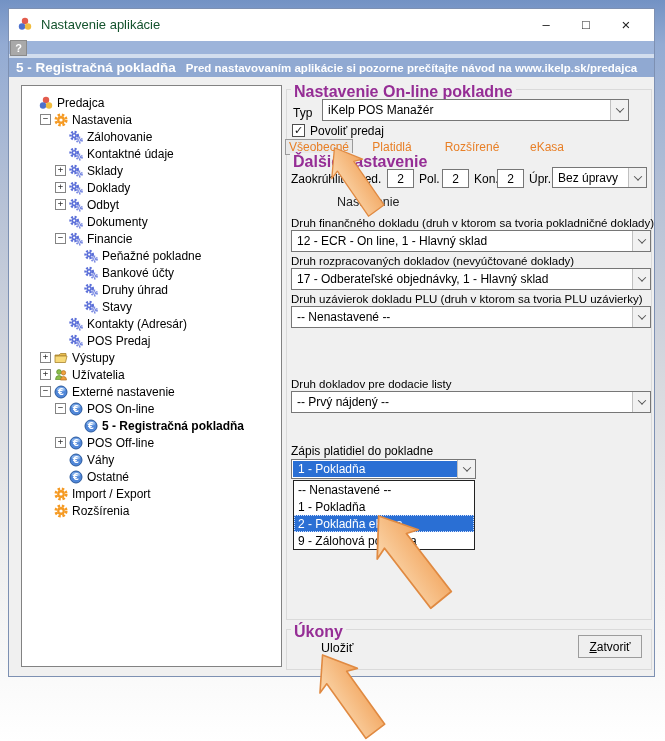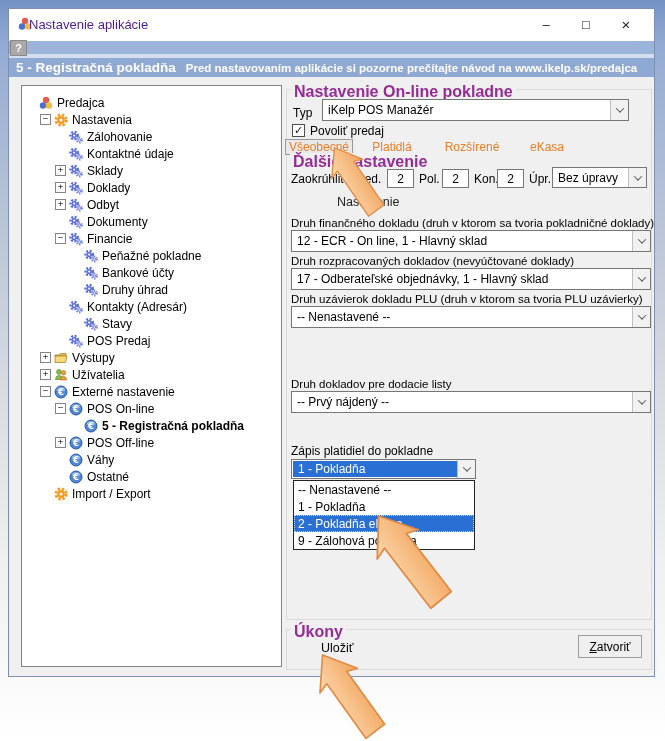--- a/index.html
+++ b/index.html
@@ -4,21 +4,21 @@
 <style>
   html,body{margin:0;padding:0;}
   body{font-family:"Liberation Sans","DejaVu Sans",sans-serif;}
   #stage{position:relative;width:665px;height:741px;overflow:hidden;
     background:linear-gradient(180deg,#7392c4 0%,#93abd3 6%,#b7c2d6 28%,#d8dadf 52%,#efefef 75%,#ffffff 100%);}
   
   #dialog{position:absolute;left:8px;top:8px;width:647px;height:669px;background:#f0f0f0;
     border:1px solid #7d90b2;box-sizing:border-box;}
   .titlebar{position:absolute;left:0;top:0;width:100%;height:32px;background:#ffffff;}
   .title-icon{position:absolute;left:9px;top:8px;width:16px;height:16px;}
-  .title-text{position:absolute;left:20px;top:8px;font-size:13px;color:#4c1d95;}
+  .title-text{position:absolute;left:32px;top:8px;font-size:13px;color:#14532d;}
   .capbtn{position:absolute;top:0;width:40px;height:30px;display:flex;align-items:center;justify-content:center;
     font-size:13px;color:#222;}
   #btn-min{left:517px;} #btn-max{left:557px;} #btn-close{left:597px;font-size:15px;}
   .bluestrip{position:absolute;left:0;top:32px;width:100%;height:13px;background:#9db4da;}
   .gapstrip{position:absolute;left:0;top:45px;width:100%;height:4px;background:#d3deee;}
   .helpbtn{position:absolute;left:1px;top:31px;width:17px;height:16px;background:#a9a9a9;border:1px solid #8a8a8a;
     box-sizing:border-box;color:#fff;font-weight:bold;font-size:11px;display:flex;align-items:center;justify-content:center;}
   .headerbar{position:absolute;left:0;top:49px;width:100%;height:19px;background:#90a9d2;display:flex;align-items:center;white-space:nowrap;overflow:hidden;}
   .headerbar .h-title{font-size:13.5px;font-weight:bold;color:#fff;margin-left:7px;}
   .headerbar .h-notice{font-size:11.5px;font-weight:bold;color:#fff;margin-left:10px;}
@@ -257,47 +257,47 @@
               <circle cx="4.8" cy="5.2" r="3.4" fill="none" stroke="#5b6fd8" stroke-width="2.2" stroke-dasharray="1.8 1.4"></circle>
               <circle cx="4.8" cy="5.2" r="2.5" fill="#5b6fd8"></circle>
               <circle cx="4.8" cy="5.2" r="1" fill="#fff"></circle>
               <circle cx="9.6" cy="9.3" r="2.4" fill="none" stroke="#7a8ae2" stroke-width="1.8" stroke-dasharray="1.4 1.2"></circle>
               <circle cx="9.6" cy="9.3" r="1.7" fill="#7a8ae2"></circle>
               <circle cx="9.6" cy="9.3" r=".7" fill="#fff"></circle>
             </svg>
           </span>
           <span class="tlabel">Druhy úhrad</span>
         </div>
+        <div class="trow" style="padding-left: 47px;">
+          <span class="slot"></span>
+          <span class="ticon">
+            <svg width="14" height="14" viewBox="0 0 13 13">
+              <circle cx="4.8" cy="5.2" r="3.4" fill="none" stroke="#5b6fd8" stroke-width="2.2" stroke-dasharray="1.8 1.4"></circle>
+              <circle cx="4.8" cy="5.2" r="2.5" fill="#5b6fd8"></circle>
+              <circle cx="4.8" cy="5.2" r="1" fill="#fff"></circle>
+              <circle cx="9.6" cy="9.3" r="2.4" fill="none" stroke="#7a8ae2" stroke-width="1.8" stroke-dasharray="1.4 1.2"></circle>
+              <circle cx="9.6" cy="9.3" r="1.7" fill="#7a8ae2"></circle>
+              <circle cx="9.6" cy="9.3" r=".7" fill="#fff"></circle>
+            </svg>
+          </span>
+          <span class="tlabel">Stavy</span>
+        </div>
         <div class="trow" style="padding-left: 32px;">
           <span class="slot"></span>
           <span class="ticon">
             <svg width="14" height="14" viewBox="0 0 13 13">
               <circle cx="4.8" cy="5.2" r="3.4" fill="none" stroke="#5b6fd8" stroke-width="2.2" stroke-dasharray="1.8 1.4"></circle>
               <circle cx="4.8" cy="5.2" r="2.5" fill="#5b6fd8"></circle>
               <circle cx="4.8" cy="5.2" r="1" fill="#fff"></circle>
               <circle cx="9.6" cy="9.3" r="2.4" fill="none" stroke="#7a8ae2" stroke-width="1.8" stroke-dasharray="1.4 1.2"></circle>
               <circle cx="9.6" cy="9.3" r="1.7" fill="#7a8ae2"></circle>
               <circle cx="9.6" cy="9.3" r=".7" fill="#fff"></circle>
             </svg>
           </span>
           <span class="tlabel">Kontakty (Adresár)</span>
-        </div>
-        <div class="trow" style="padding-left: 47px;">
-          <span class="slot"></span>
-          <span class="ticon">
-            <svg width="14" height="14" viewBox="0 0 13 13">
-              <circle cx="4.8" cy="5.2" r="3.4" fill="none" stroke="#5b6fd8" stroke-width="2.2" stroke-dasharray="1.8 1.4"></circle>
-              <circle cx="4.8" cy="5.2" r="2.5" fill="#5b6fd8"></circle>
-              <circle cx="4.8" cy="5.2" r="1" fill="#fff"></circle>
-              <circle cx="9.6" cy="9.3" r="2.4" fill="none" stroke="#7a8ae2" stroke-width="1.8" stroke-dasharray="1.4 1.2"></circle>
-              <circle cx="9.6" cy="9.3" r="1.7" fill="#7a8ae2"></circle>
-              <circle cx="9.6" cy="9.3" r=".7" fill="#fff"></circle>
-            </svg>
-          </span>
-          <span class="tlabel">Stavy</span>
         </div>
         <div class="trow" style="padding-left: 32px;">
           <span class="slot"></span>
           <span class="ticon">
             <svg width="14" height="14" viewBox="0 0 13 13">
               <circle cx="4.8" cy="5.2" r="3.4" fill="none" stroke="#5b6fd8" stroke-width="2.2" stroke-dasharray="1.8 1.4"></circle>
               <circle cx="4.8" cy="5.2" r="2.5" fill="#5b6fd8"></circle>
               <circle cx="4.8" cy="5.2" r="1" fill="#fff"></circle>
               <circle cx="9.6" cy="9.3" r="2.4" fill="none" stroke="#7a8ae2" stroke-width="1.8" stroke-dasharray="1.4 1.2"></circle>
               <circle cx="9.6" cy="9.3" r="1.7" fill="#7a8ae2"></circle>
@@ -407,20 +407,31 @@
         <div class="trow" style="padding-left: 17px;">
           <span class="slot"></span>
           <span class="ticon">
             <svg width="14" height="14" viewBox="0 0 13 13">
               <circle cx="6.5" cy="6.5" r="4.8" fill="none" stroke="#f59a23" stroke-width="2.6" stroke-dasharray="2.2 1.6"></circle>
               <circle cx="6.5" cy="6.5" r="3.6" fill="#f59a23"></circle>
               <circle cx="6.5" cy="6.5" r="1.5" fill="#fff"></circle>
             </svg>
           </span>
           <span class="tlabel">Import / Export</span>
+        </div>
+        <div class="trow" style="padding-left: 17px;">
+          <span class="slot"></span>
+          <span class="ticon">
+            <svg width="14" height="14" viewBox="0 0 13 13">
+              <circle cx="6.5" cy="6.5" r="4.8" fill="none" stroke="#f59a23" stroke-width="2.6" stroke-dasharray="2.2 1.6"></circle>
+              <circle cx="6.5" cy="6.5" r="3.6" fill="#f59a23"></circle>
+              <circle cx="6.5" cy="6.5" r="1.5" fill="#fff"></circle>
+            </svg>
+          </span>
+          <span class="tlabel">Rozšírenia</span>
         </div>
       </div>
 
     <div class="groupbox" id="group-main"></div>
     <div class="gtitle" style="left:282px;top:74px;">Nastavenie On-line pokladne</div>
 
     <div class="lbl" style="left:284px;top:97px;">Typ</div>
     <div class="combo" style="left:313px;top:90px;width:307px;height:22px;">
       <span class="val">iKelp POS Manažér</span>
       <span class="chev">

